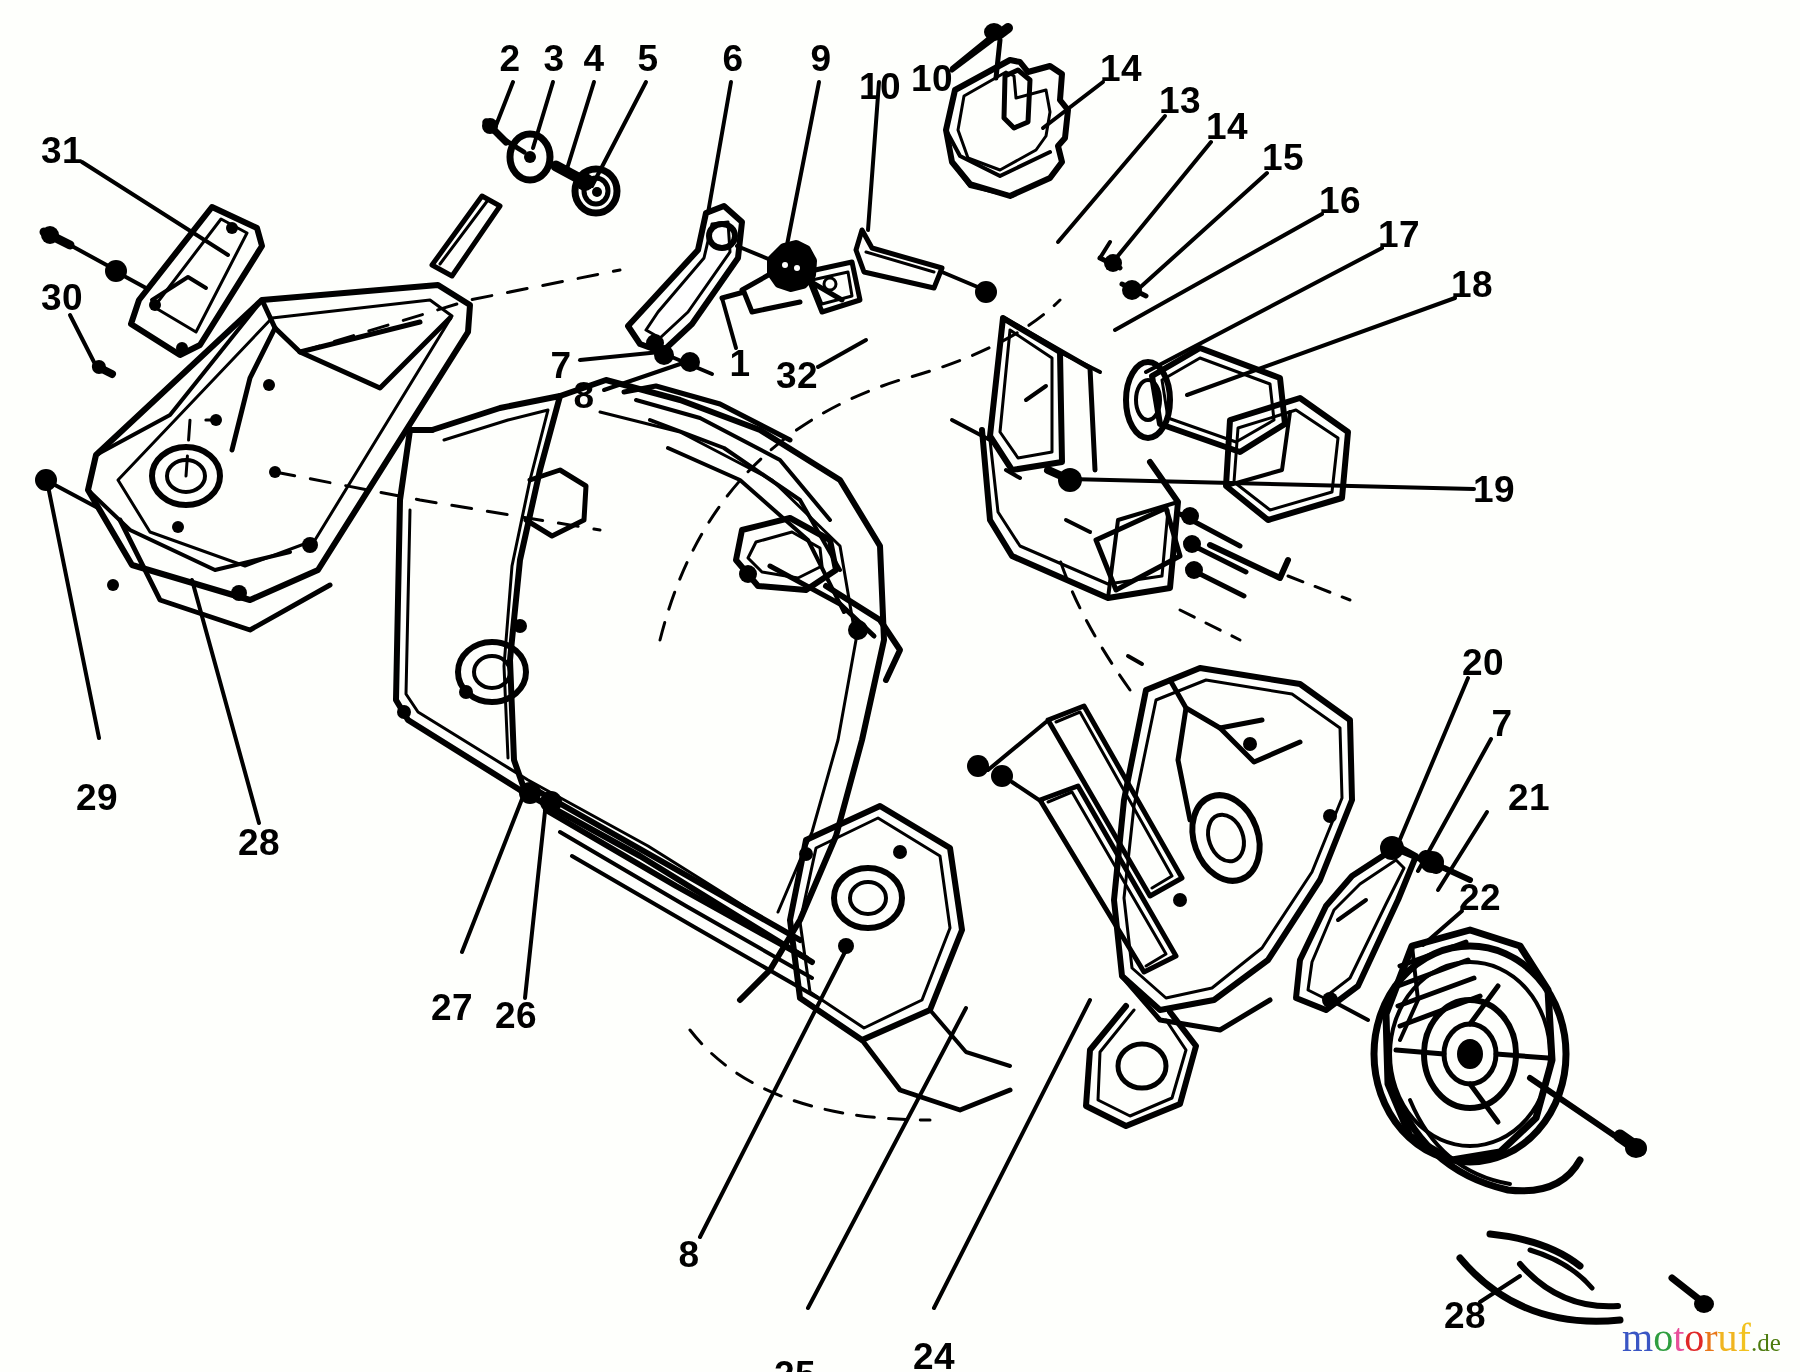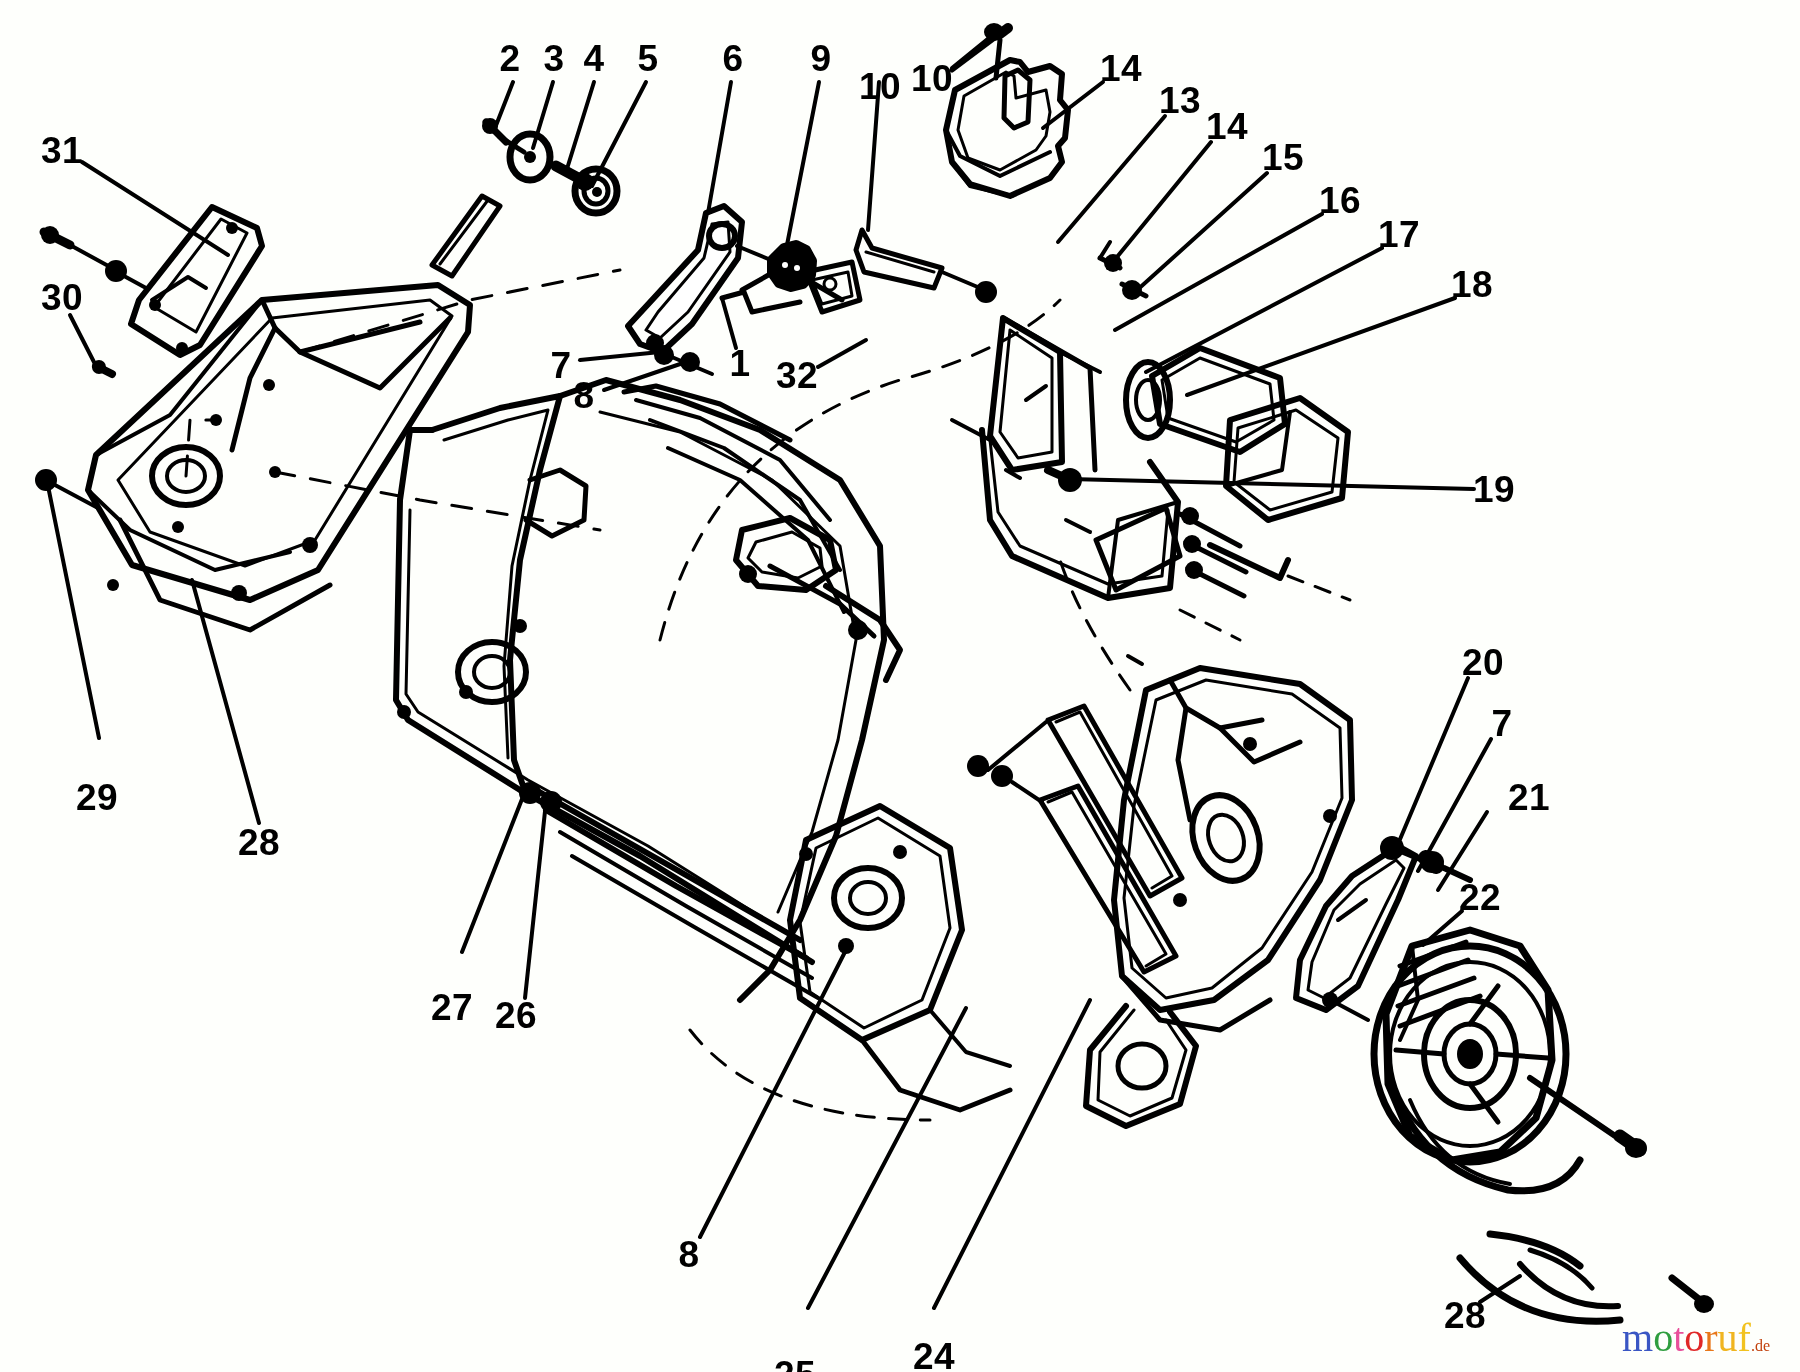--- a/index.html
+++ b/index.html
@@ -27,21 +27,21 @@
   #watermark{
     position:absolute;
     left:1622px;top:1318px;
     font-family:"Liberation Serif", serif;
     font-size:40px;
     line-height:1;
     white-space:nowrap;
     pointer-events:auto;
   }
   #watermark span{font-weight:400;}
-  #watermark .suffix{font-size:16px;color:#c2410c;vertical-align:baseline;}
+  #watermark .suffix{font-size:25px;color:#4d7c0f;vertical-align:baseline;}
 </style>
 </head>
 <body>
 
 <div id="stage">
 
   <svg id="diagram" viewBox="0 0 1800 1372" xmlns="http://www.w3.org/2000/svg">
     <rect x="0" y="0" width="1800" height="1372" fill="#fefffc"></rect>
 
     <g fill="none" stroke="#000" stroke-width="4" stroke-linecap="round" stroke-linejoin="round">

